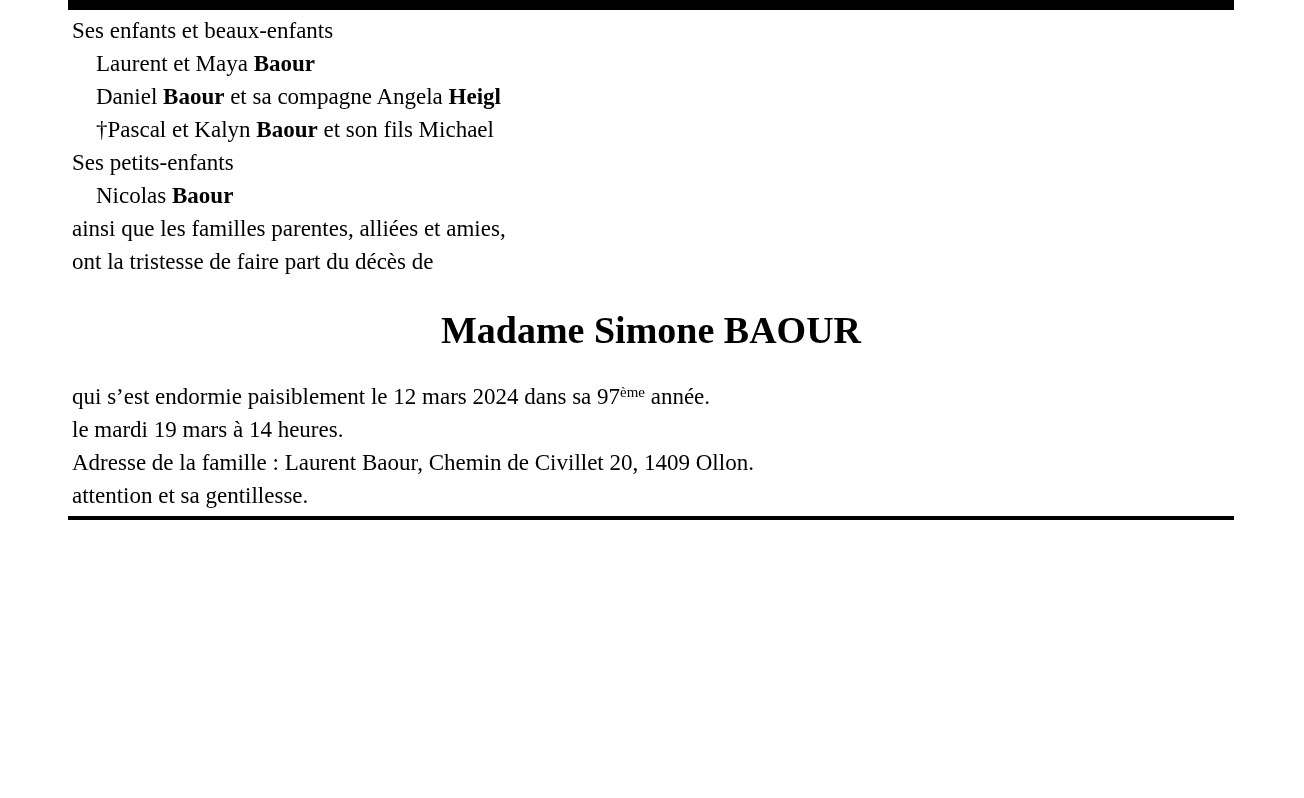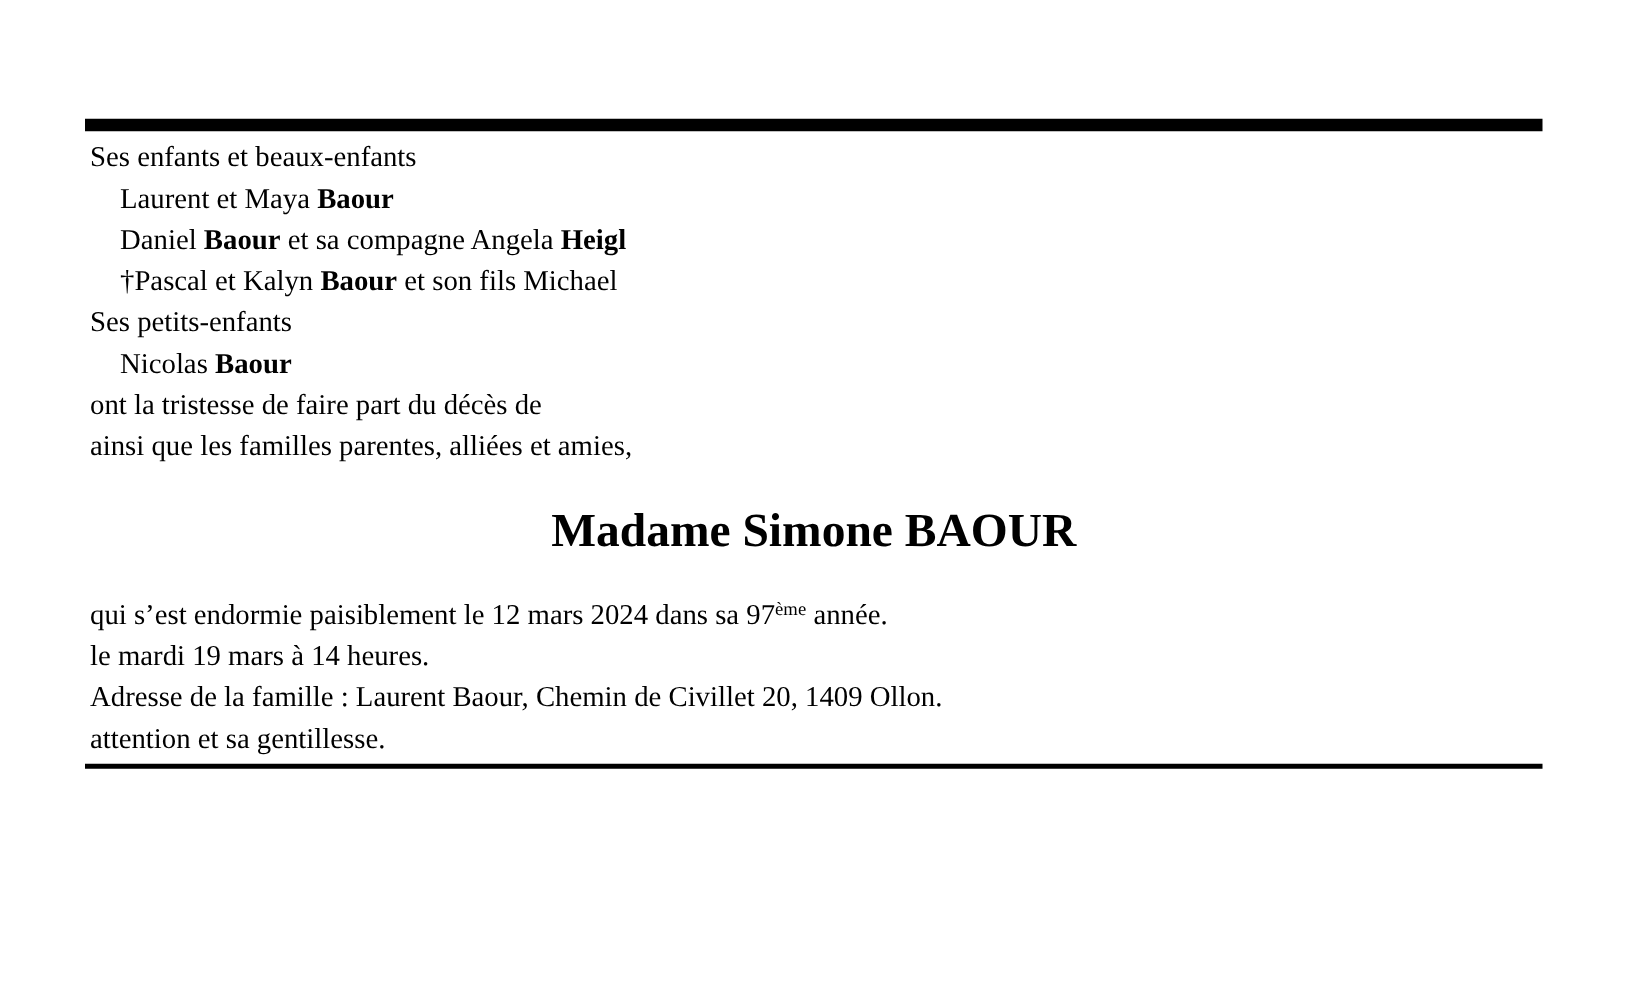--- a/index.html
+++ b/index.html
@@ -11,21 +11,20 @@
     width: 1304px;
     height: 798px;
     font-family: "Liberation Serif", "DejaVu Serif", serif;
     color: #000000;
     overflow: hidden;
   }
   .sheet {
     position: relative;
     margin-left: 68px;
     width: 1166px;
-    padding-top: 95px;
   }
   .rule-top {
     height: 10px;
     background: #000000;
   }
   .rule-bottom {
     height: 4px;
     background: #000000;
     margin-top: 4px;
   }
@@ -74,23 +73,23 @@
 
     <p class="line indent"><span>Daniel </span><span class="b">Baour</span><span> et sa compagne Angela </span><span class="b">Heigl</span></p>
 
     <p class="line indent"><span>†Pascal et Kalyn </span><span class="b">Baour</span><span> et son fils Michael</span></p>
 
     <p class="line"><span>Ses petits-enfants</span></p>
 
     <p class="line indent"><span>Nicolas </span><span class="b">Baour</span></p>
 
 
+    <p class="line"><span>ainsi que les familles parentes, alliées et amies,</span></p>
+
     <p class="line"><span>ont la tristesse de faire part du décès de</span></p>
-
-    <p class="line"><span>ainsi que les familles parentes, alliées et amies,</span></p>
 
     <h1 class="deceased-title">Madame Simone BAOUR</h1>
 
     <p class="line"><span>qui s’est endormie paisiblement le 12 mars 2024 dans sa 97</span><sup class="ord">ème</sup><span> année.</span></p>
 
 
     <p class="line"><span>le mardi 19 mars à 14 heures.</span></p>
 
     <p class="line"><span>Adresse de la famille : Laurent Baour, Chemin de Civillet 20, 1409 Ollon.</span></p>
 

